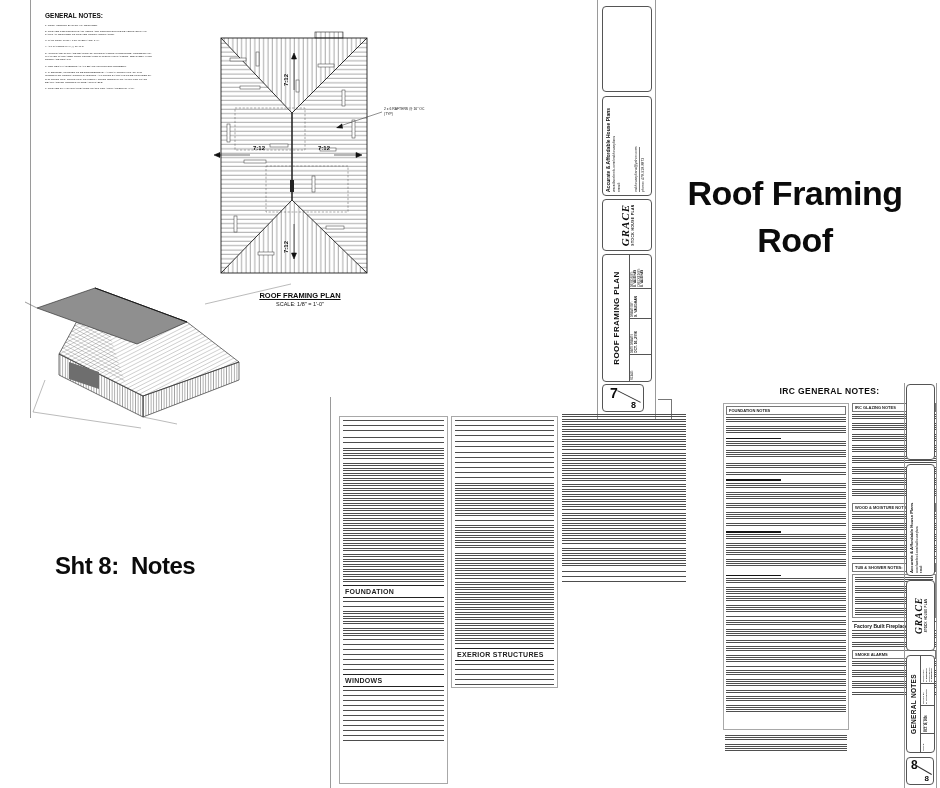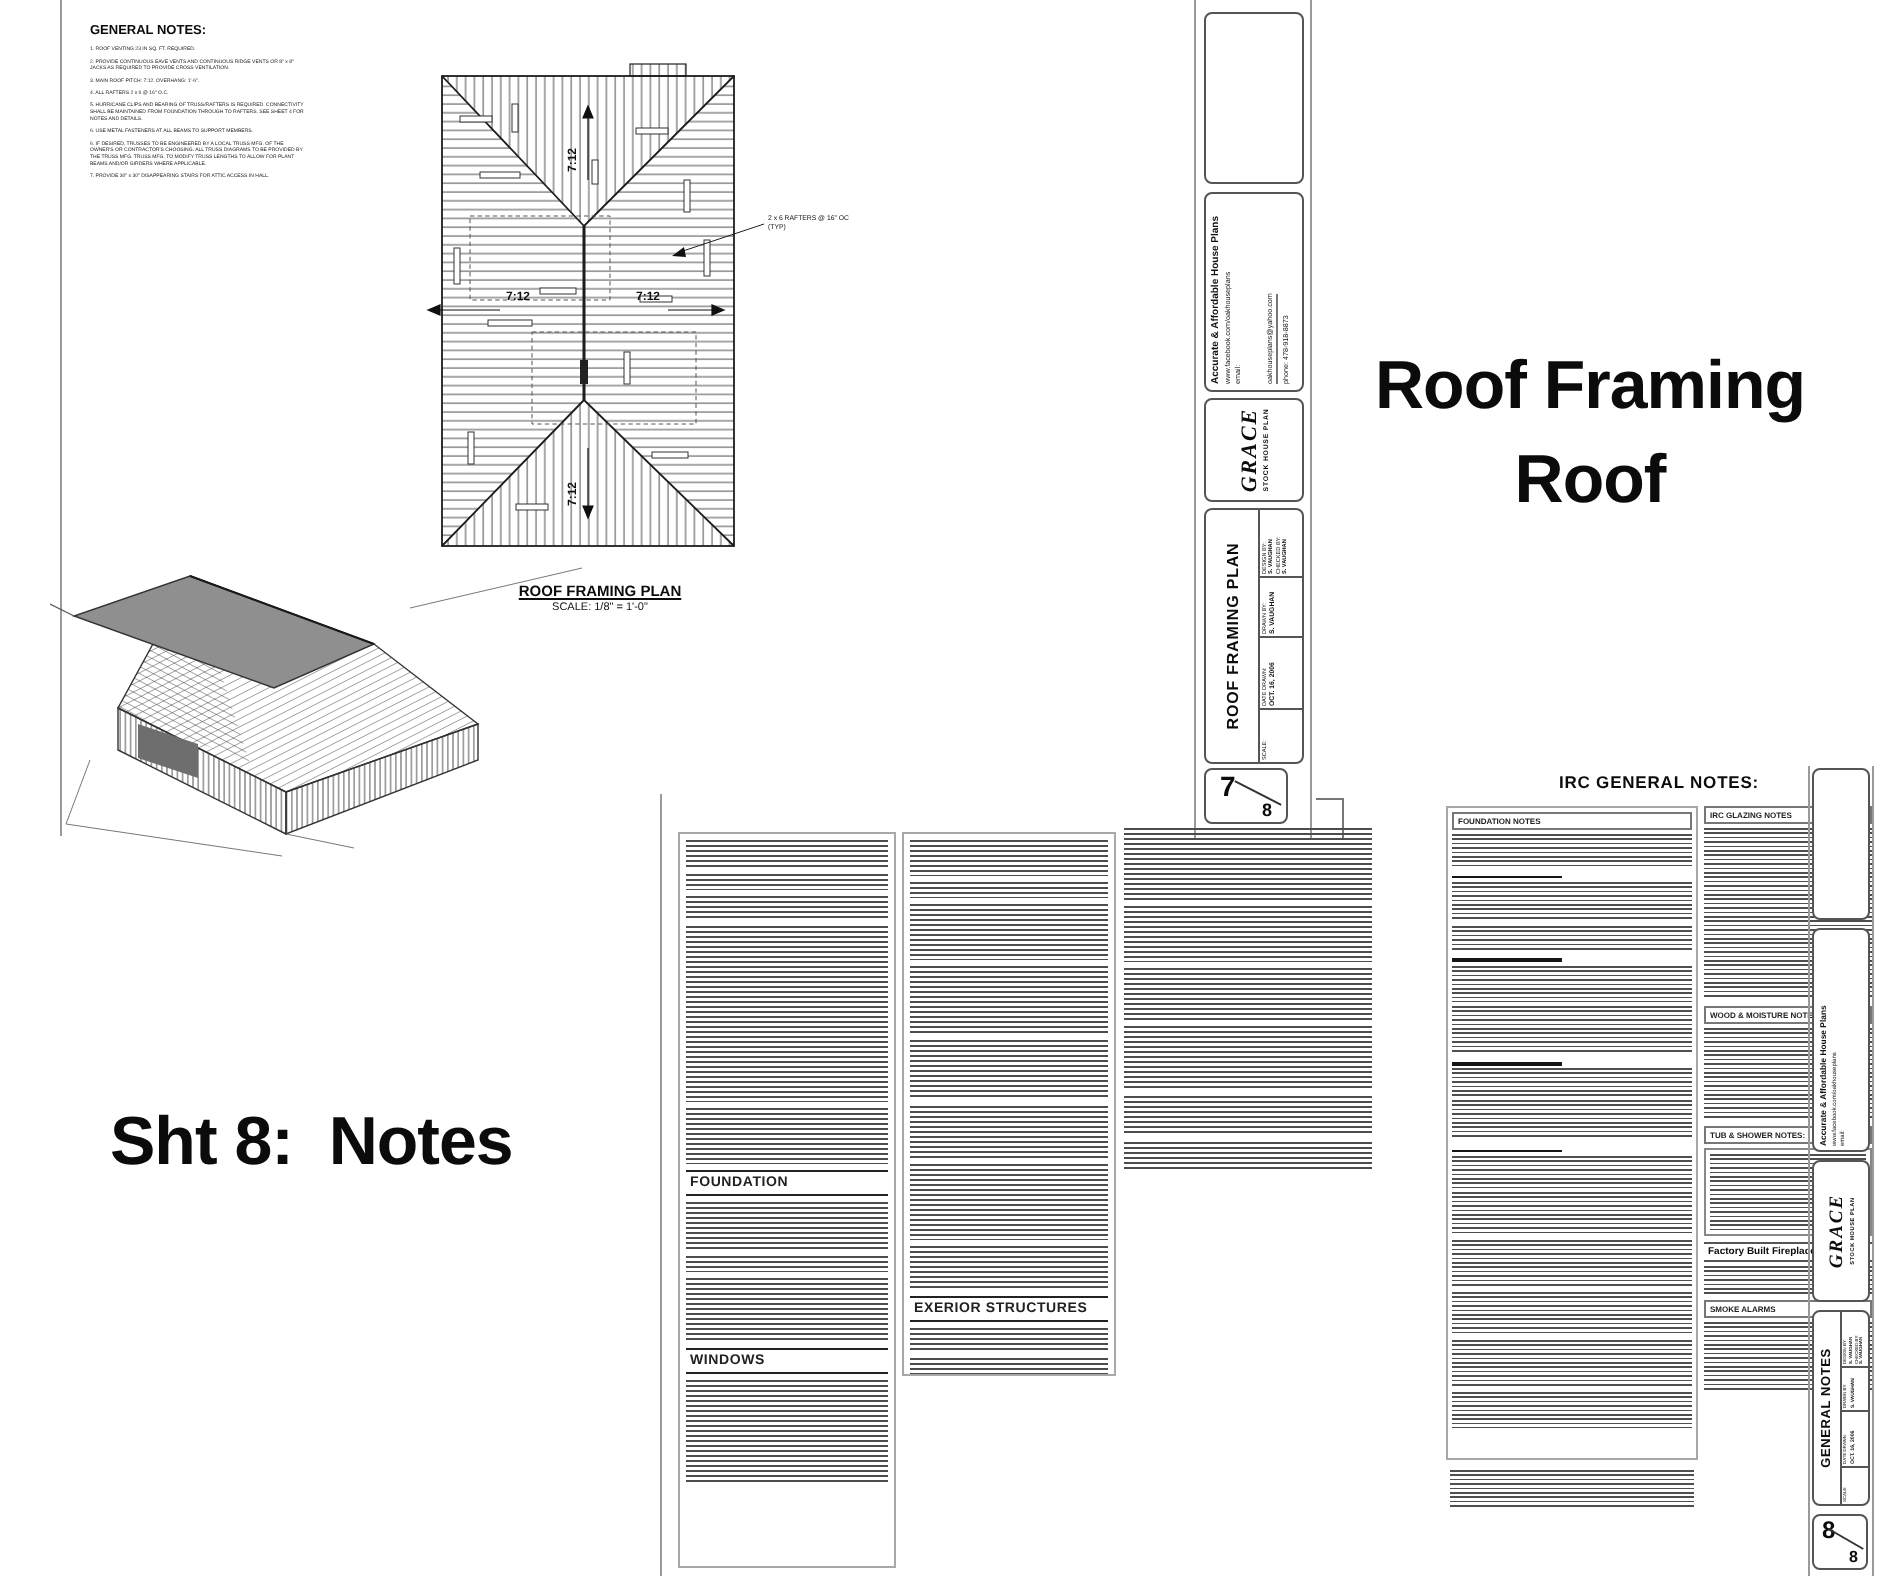--- a/index.html
+++ b/index.html
@@ -203,21 +203,21 @@
   <div class="abs" style="left:658px;top:399px;width:14px;height:1px;background:#777;"></div>
   <div class="abs" style="left:671px;top:399px;width:1px;height:20px;background:#777;"></div>
 
   <div class="abs bigword" style="left:660px;top:170px;width:270px;text-align:center;font-size:34px;line-height:1.38;">
     <div>Roof Framing</div>
     <div>Roof</div>
   </div>
 
   <div class="vline" style="left:330px;top:397px;height:391px;"></div>
 
-  <div class="abs bigword" style="left:55px;top:552px;font-size:34px;white-space:pre;">Sht 8:  Notes</div>
+  <div class="abs bigword" style="left:55px;top:552px;font-size:24px;white-space:pre;">Sht 8:  Notes</div>
 
   <div class="colbox abs" style="left:339px;top:416px;width:109px;height:368px;">
     <div class="tl" style="height:14px;"></div>
     <div class="tl" style="height:8px;"></div>
     <div class="tl" style="height:12px;"></div>
     <div class="tl" style="height:88px;"></div>
     <div class="tl" style="height:28px;"></div>
     <div class="sechdr">FOUNDATION</div>
     <div class="tl" style="height:24px;"></div>
     <div class="tl" style="height:8px;"></div>

